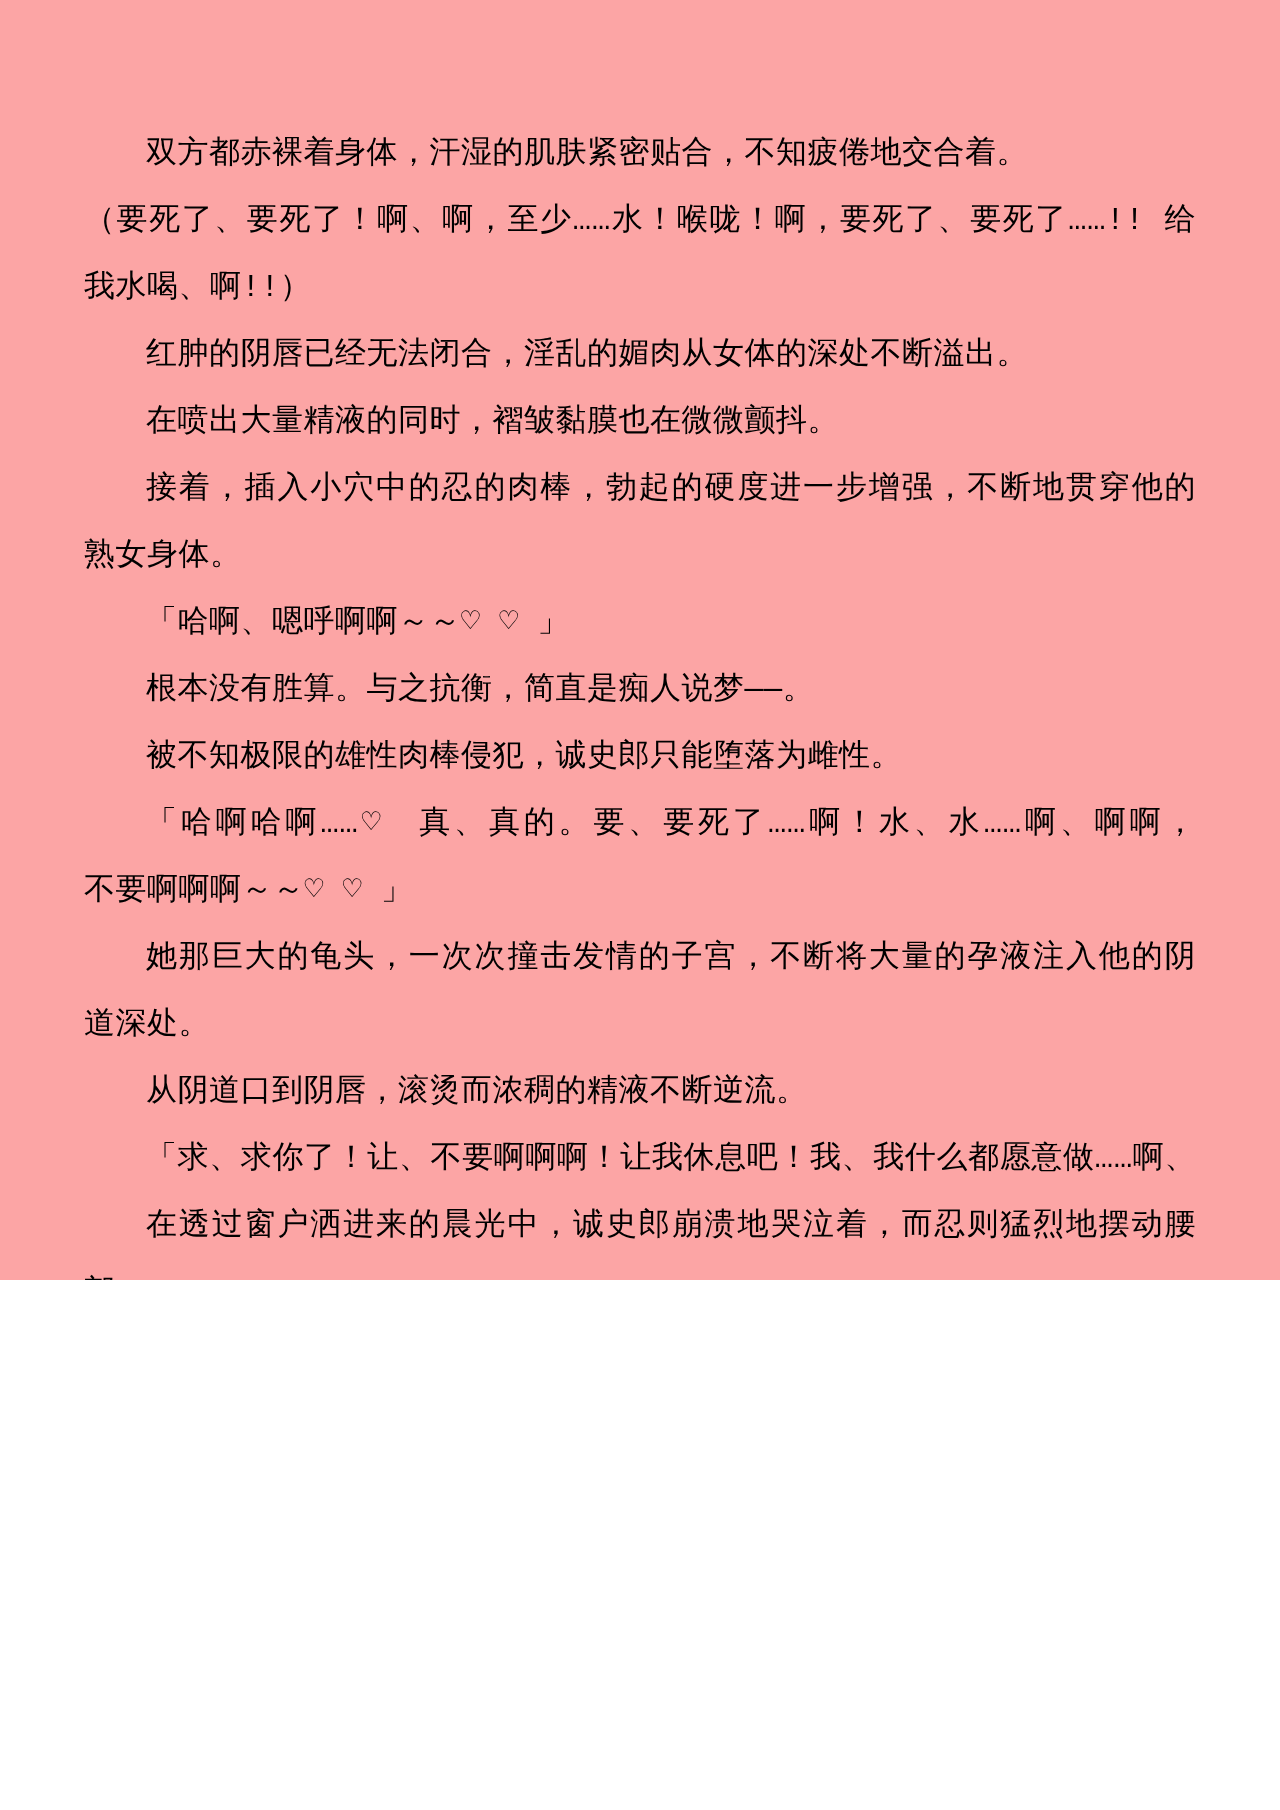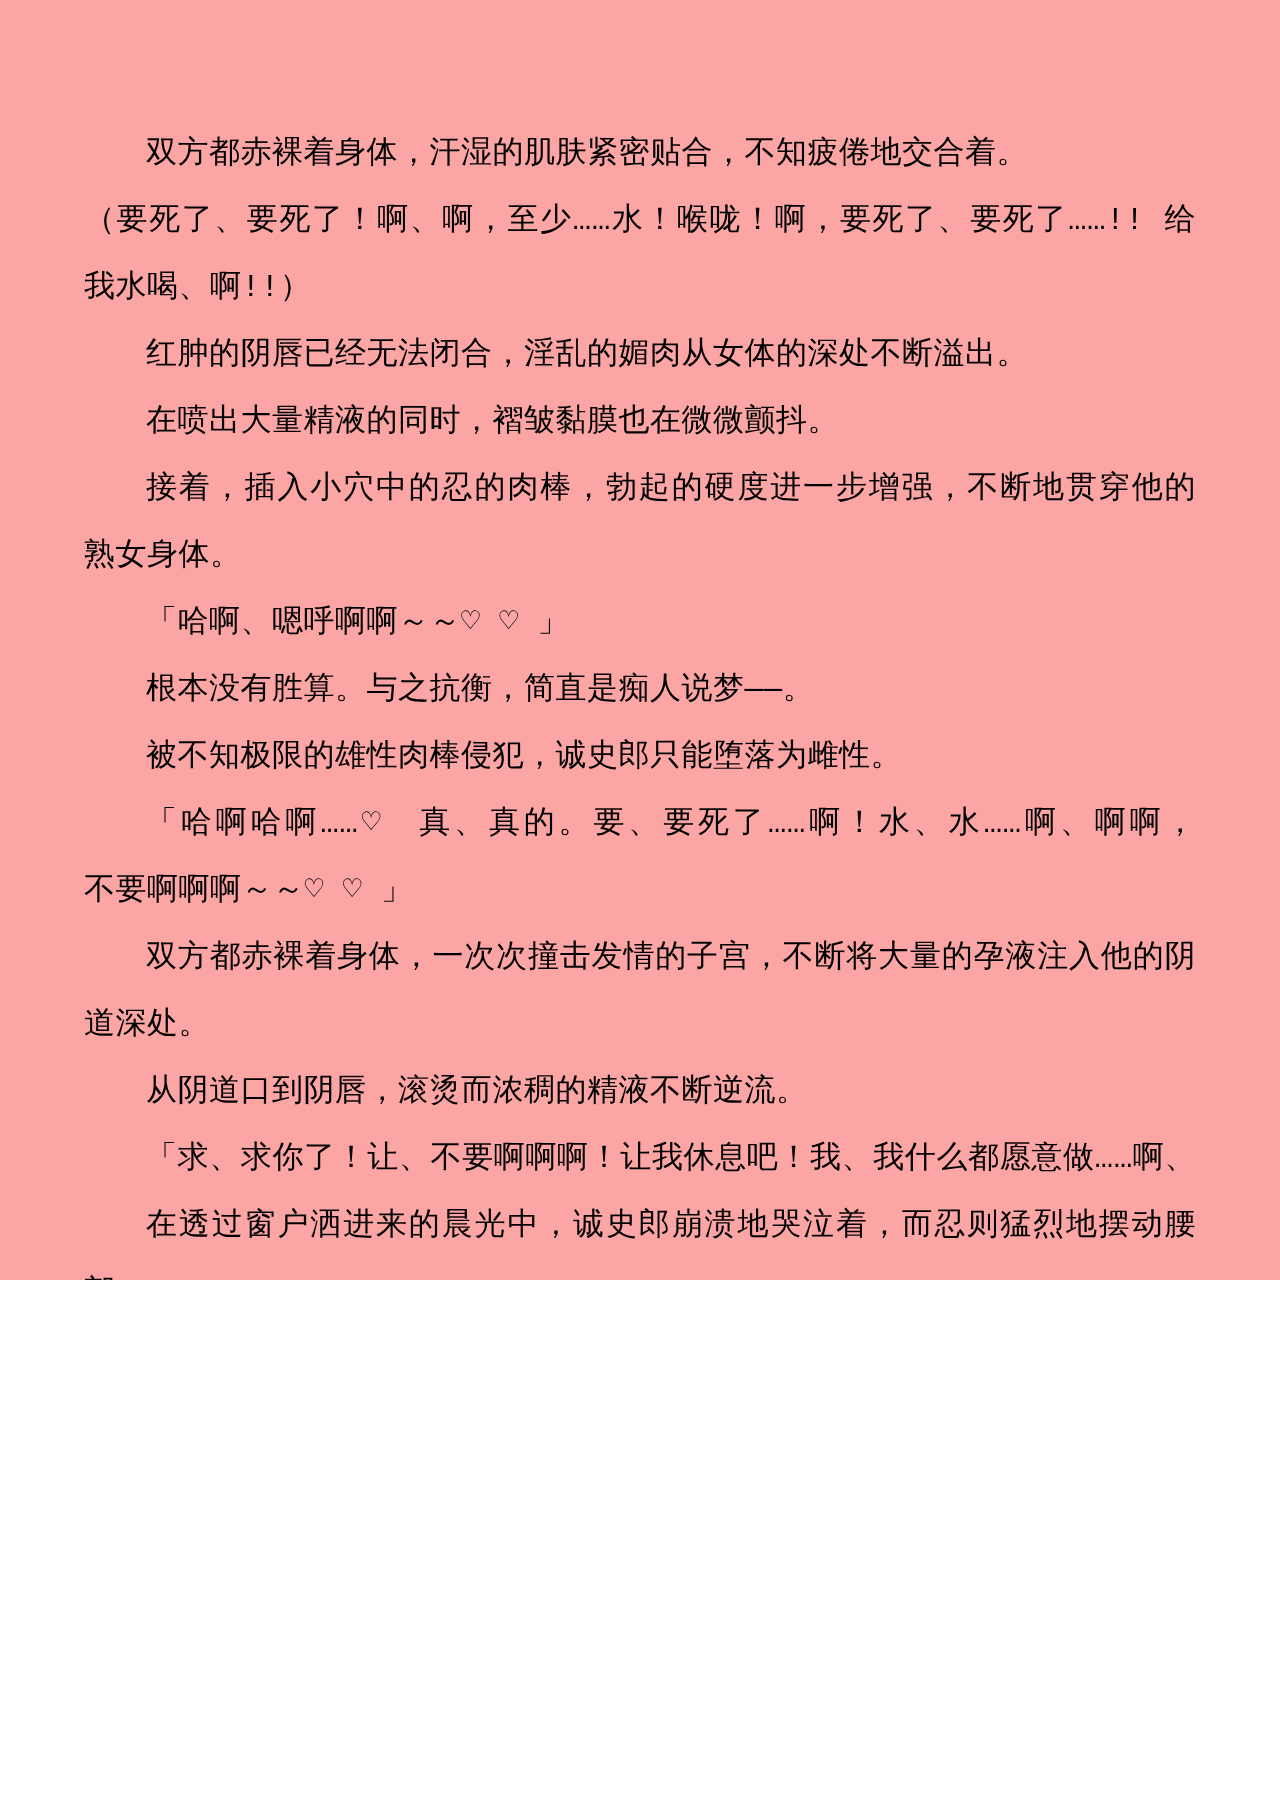--- a/index.html
+++ b/index.html
@@ -60,21 +60,21 @@
       <div class="line">我水喝、啊!!）</div>
       <div class="line indent">红肿的阴唇已经无法闭合，淫乱的媚肉从女体的深处不断溢出。</div>
       <div class="line indent">在喷出大量精液的同时，褶皱黏膜也在微微颤抖。</div>
       <div class="line indent fill">接着，插入小穴中的忍的肉棒，勃起的硬度进一步增强，不断地贯穿他的</div>
       <div class="line">熟女身体。</div>
       <div class="line indent">「哈啊、嗯呼啊啊～～♡ ♡ 」</div>
       <div class="line indent">根本没有胜算。与之抗衡，简直是痴人说梦——。</div>
       <div class="line indent">被不知极限的雄性肉棒侵犯，诚史郎只能堕落为雌性。</div>
       <div class="line indent fill">「哈啊哈啊……♡　真、真的。要、要死了……啊！水、水……啊、啊啊，</div>
       <div class="line">不要啊啊啊～～♡ ♡ 」</div>
-      <div class="line indent fill">双方都赤裸着身体，一次次撞击发情的子宫，不断将大量的孕液注入他的阴</div>
+      <div class="line indent fill">她那巨大的龟头，一次次撞击发情的子宫，不断将大量的孕液注入他的阴</div>
       <div class="line">道深处。</div>
       <div class="line indent">从阴道口到阴唇，滚烫而浓稠的精液不断逆流。</div>
       <div class="line indent fill">「求、求你了！让、不要啊啊啊！让我休息吧！我、我什么都愿意做……啊、</div>
       <div class="line indent fill">在透过窗户洒进来的晨光中，诚史郎崩溃地哭泣着，而忍则猛烈地摆动腰</div>
       <div class="line">部。</div>
     </div>
   <div class="page-number">144</div>
 </div>
 
 </body></html>

